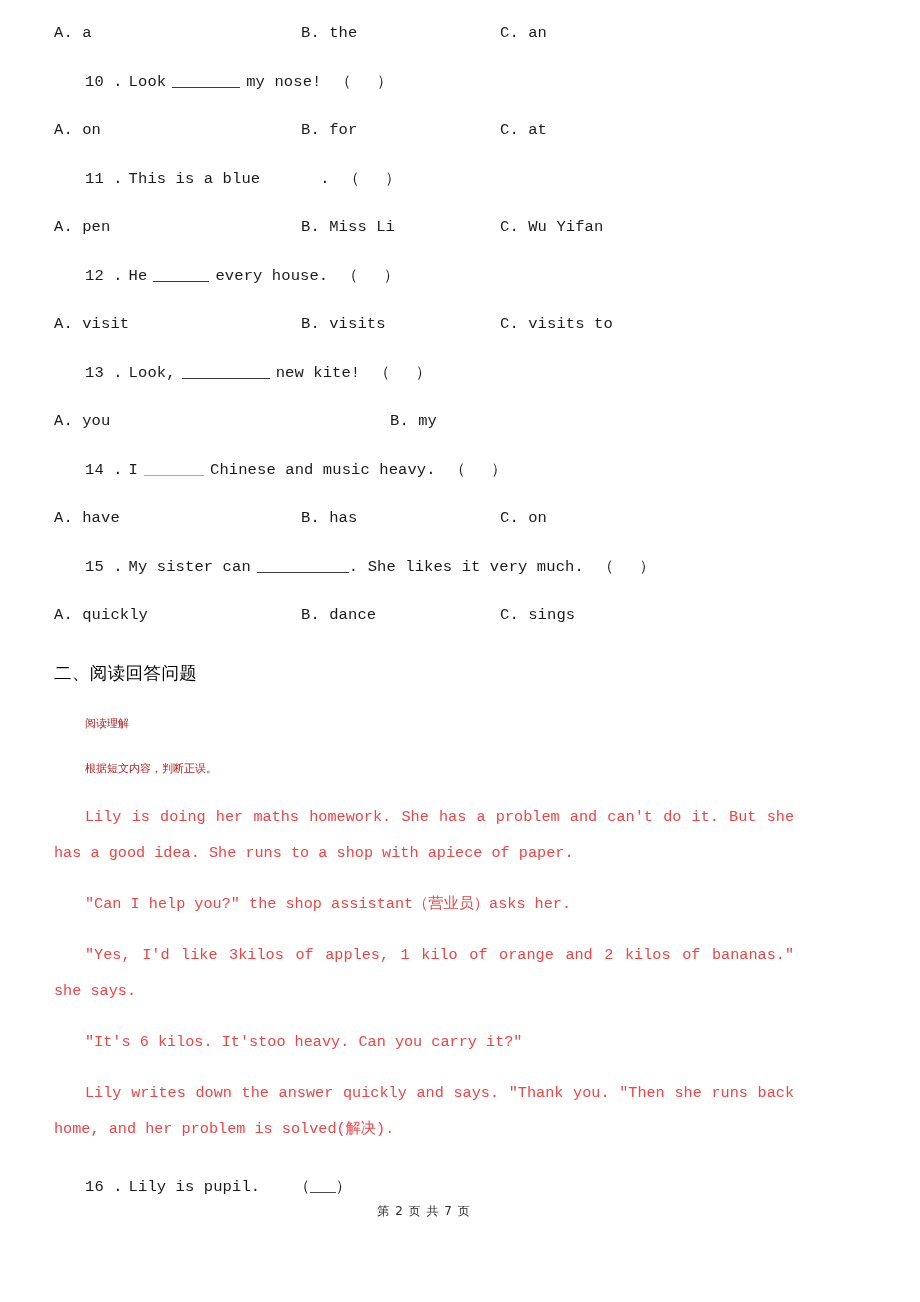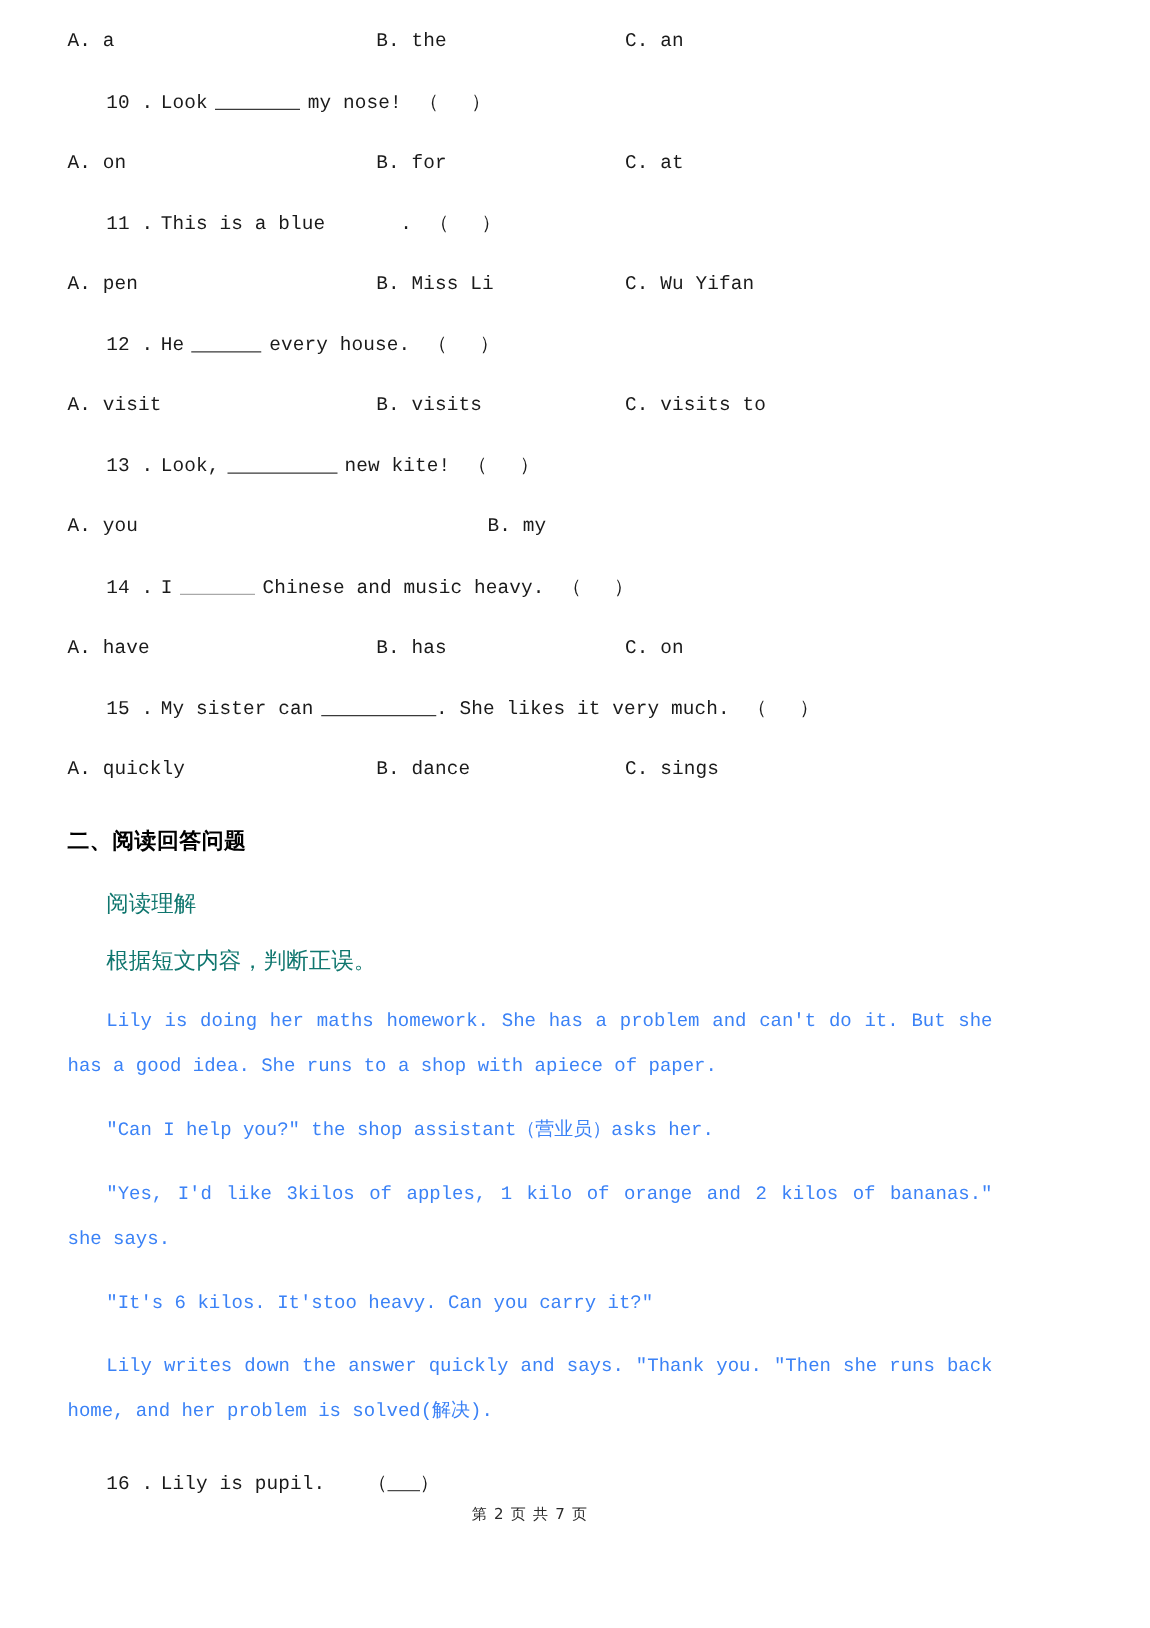--- a/index.html
+++ b/index.html
@@ -80,49 +80,49 @@
     width: 26px;
   }
 
   
   .sp-q { height: 19px; }
   .sp-opt { height: 18px; }
 
   
   .section-head {
     font-family: "DejaVu Sans", "Liberation Sans", sans-serif;
-    font-weight: bold;
+    font-weight: normal;
     font-size: 17.5px;
     color: #000000;
     margin: 0;
     padding: 0;
     height: 30px;
     line-height: 30px;
     letter-spacing: 0.4px;
   }
 
   
   .cjk-line {
     font-family: "DejaVu Sans", "Liberation Sans", sans-serif;
-    font-size: 18px;
-    color: #0f766e;
+    font-size: 11px;
+    color: #b91c1c;
     padding-left: 31px;
     height: 28px;
     line-height: 28px;
   }
 
   
   .passage {
     font-family: "Liberation Mono", "DejaVu Sans Mono", monospace;
     font-size: 15.2px;
     line-height: 36px;
     text-align: justify;
     text-justify: inter-word;
     margin: 0;
-    color: #3b82f6;
+    color: #ef4444;
   }
   .passage.indent { text-indent: 31px; }
   .passage-block { margin-bottom: 15px; }
 
   
   .footer {
     position: absolute;
     left: 0;
     right: 0;
     bottom: 82px;

